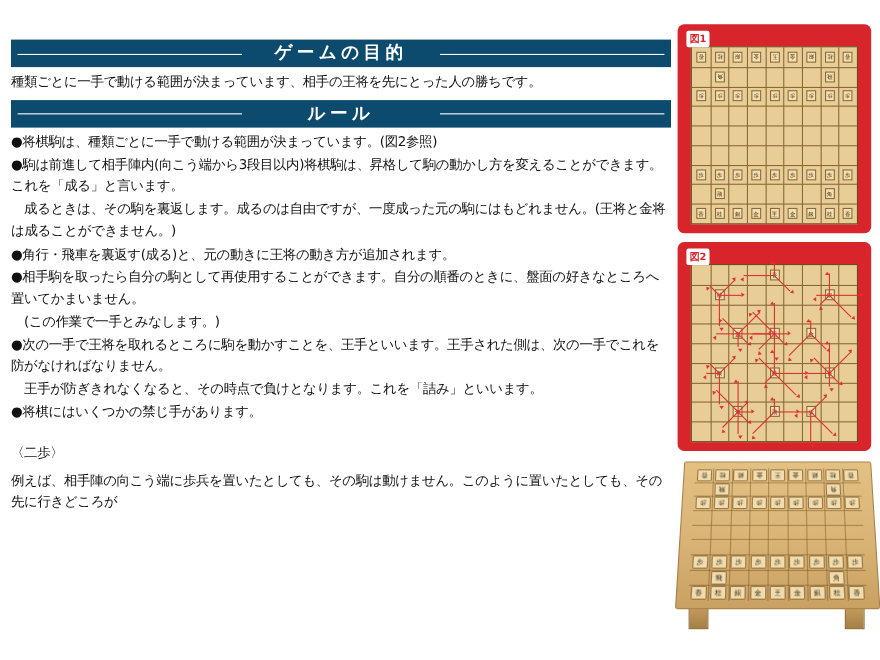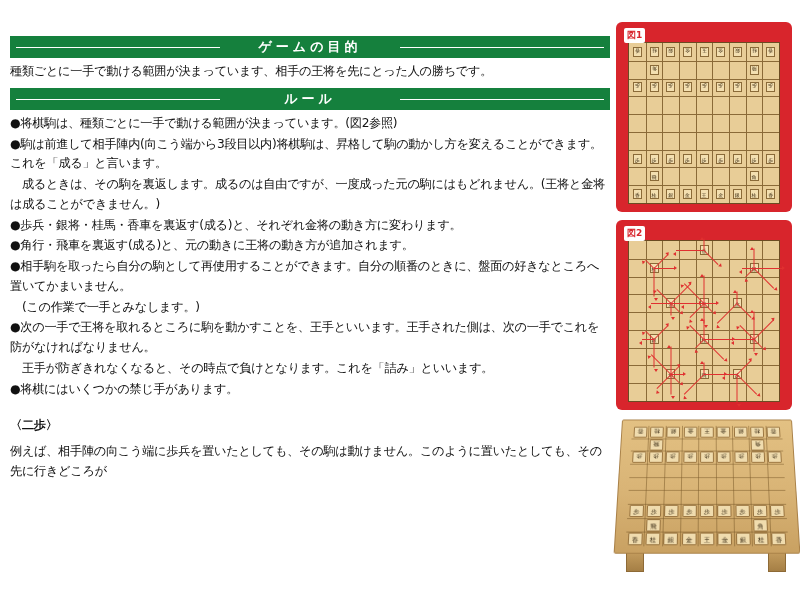--- a/index.html
+++ b/index.html
@@ -18,35 +18,35 @@
   }
   .intro{
     font-size:13.5px;color:#111;line-height:1.5;
     margin:0 0 2px 0;letter-spacing:-0.2px;
   }
   .note{
     font-size:12.5px;color:#d4232a;line-height:1.5;margin:1px 0 8px 0;
     letter-spacing:-0.2px;
   }
   .band{
-    background:#15803d;color:#fff;text-align:center;font-size:13px;
+    background:#0c4a6e;color:#fff;text-align:center;font-size:16px;
     font-weight:bold;letter-spacing:4px;padding:2px 0;margin:6px 0 4px 0;
     position:relative;
   }
   .band::before,.band::after{
     content:"";position:absolute;top:50%;width:34%;height:1px;background:#fff;
   }
   .band::before{left:6px;}
   .band::after{right:6px;}
   .para{
     font-size:12.2px;color:#111;line-height:1.62;margin:0 0 1px 0;
     letter-spacing:-0.3px;
   }
   .section-title{
-    font-size:12.2px;color:#111;font-weight:bold;margin:10px 0 1px 0;
+    font-size:12.2px;color:#111;font-weight:normal;margin:10px 0 1px 0;
     letter-spacing:-0.3px;
   }
   .gap{height:7px;}
 
   
   .right-col{position:absolute;left:616px;top:22px;width:176px;}
   .diagram-card{
     background:#d8252c;border-radius:6px;padding:6px;margin-bottom:8px;
     position:relative;
   }
@@ -108,21 +108,20 @@
 
 
     <div class="band">ゲームの目的</div>
     <p class="para">種類ごとに一手で動ける範囲が決まっています、相手の王将を先にとった人の勝ちです。</p>
 
     <div class="band">ルール</div>
 
     <p class="para">●将棋駒は、種類ごとに一手で動ける範囲が決まっています。(図2参照)</p>
     <p class="para">●駒は前進して相手陣内(向こう端から3段目以内)将棋駒は、昇格して駒の動かし方を変えることができます。これを「成る」と言います。</p>
     <p class="para">　成るときは、その駒を裏返します。成るのは自由ですが、一度成った元の駒にはもどれません。(王将と金将は成ることができません。)</p>
-    <p class="para">●歩兵・銀将・桂馬・香車を裏返す(成る)と、それぞれ金将の動き方に変わります。</p>
     <p class="para">●角行・飛車を裏返す(成る)と、元の動きに王将の動き方が追加されます。</p>
     <p class="para">●相手駒を取ったら自分の駒として再使用することができます。自分の順番のときに、盤面の好きなところへ置いてかまいません。</p>
     <p class="para">　(この作業で一手とみなします。)</p>
     <p class="para">●次の一手で王将を取れるところに駒を動かすことを、王手といいます。王手された側は、次の一手でこれを防がなければなりません。</p>
     <p class="para">　王手が防ぎきれなくなると、その時点で負けとなります。これを「詰み」といいます。</p>
     <p class="para">●将棋にはいくつかの禁じ手があります。</p>
 
     <div class="gap"></div>
 
     <p class="section-title">〈二歩〉</p>

